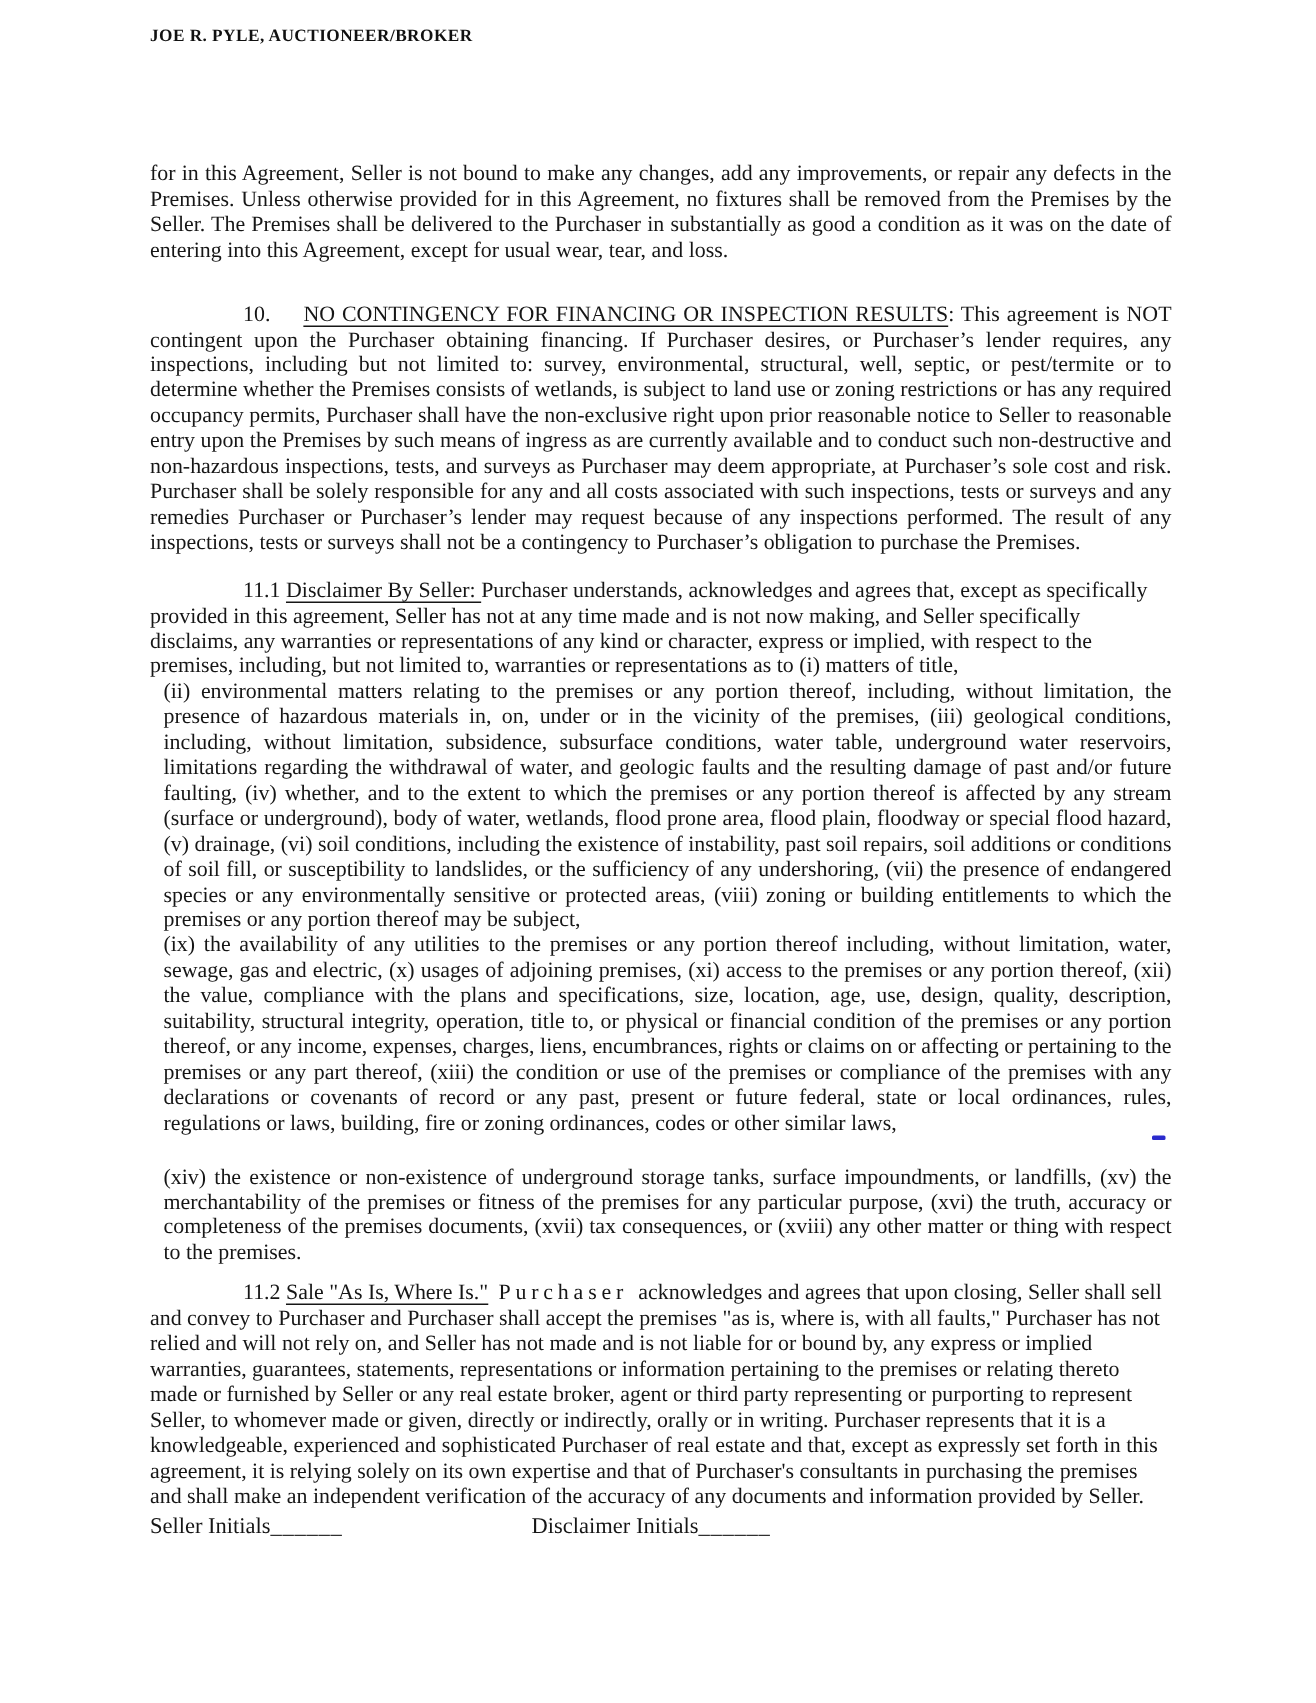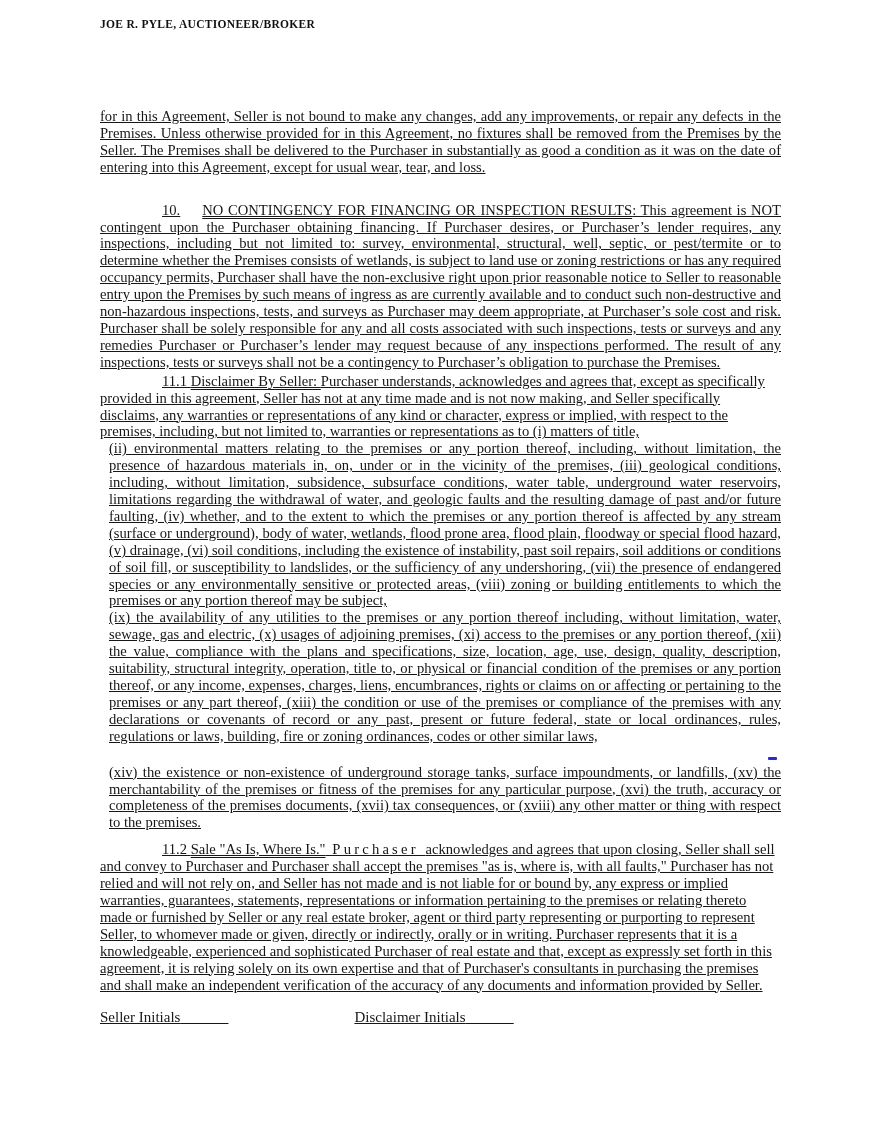--- a/index.html
+++ b/index.html
@@ -16,44 +16,44 @@
     width: 821px; height: 1135px;
     padding: 18px 97px 0 100px;
     background: #ffffff;
   }
   .broker-header {
     font-weight: bold;
     font-size: 11.5px;
     letter-spacing: 0.3px;
     color: #111111;
   }
-  main { width: 681px; text-decoration: underline; }
+  main { width: 681px; }
   p {
     font-size: 14.6px;
     line-height: 16.9px;
     color: #161616;
   }
   .just { text-align: justify; }
   .ind1 { text-indent: 62px; }
   .blk { padding-left: 9px; }
   .u { text-decoration: underline; text-underline-offset: 2.5px; }
   .gap-sm { display: inline-block; width: 22px; }
   .gap-md { display: inline-block; width: 26px; }
   .ls { letter-spacing: 3.2px; }
   .mt-p1   { margin-top: 78px; }
   .mt-s10  { margin-top: 26px; }
   .mt-s11  { margin-top: 30px; }
-  .mt-c111 { margin-top: 2px; }
+  .mt-c111 { margin-top: 15px; }
   .mt-blk2 { margin-top: 0; }
   .mt-blk3 { margin-top: 19px; }
   .mt-c112 { margin-top: 10px; }
   .initials-row {
     display: flex;
     align-items: baseline;
-    margin-top: 16px;
+    margin-top: 4px;
     font-size: 15px;
     white-space: nowrap;
   }
   .initials-line { letter-spacing: 0.5px; }
   .purchaser-group { margin-left: 126px; }
   .blue-mark {
     position: absolute;
     left: 768px; top: 757px;
     width: 9px; height: 3px;
     border-radius: 1px;

